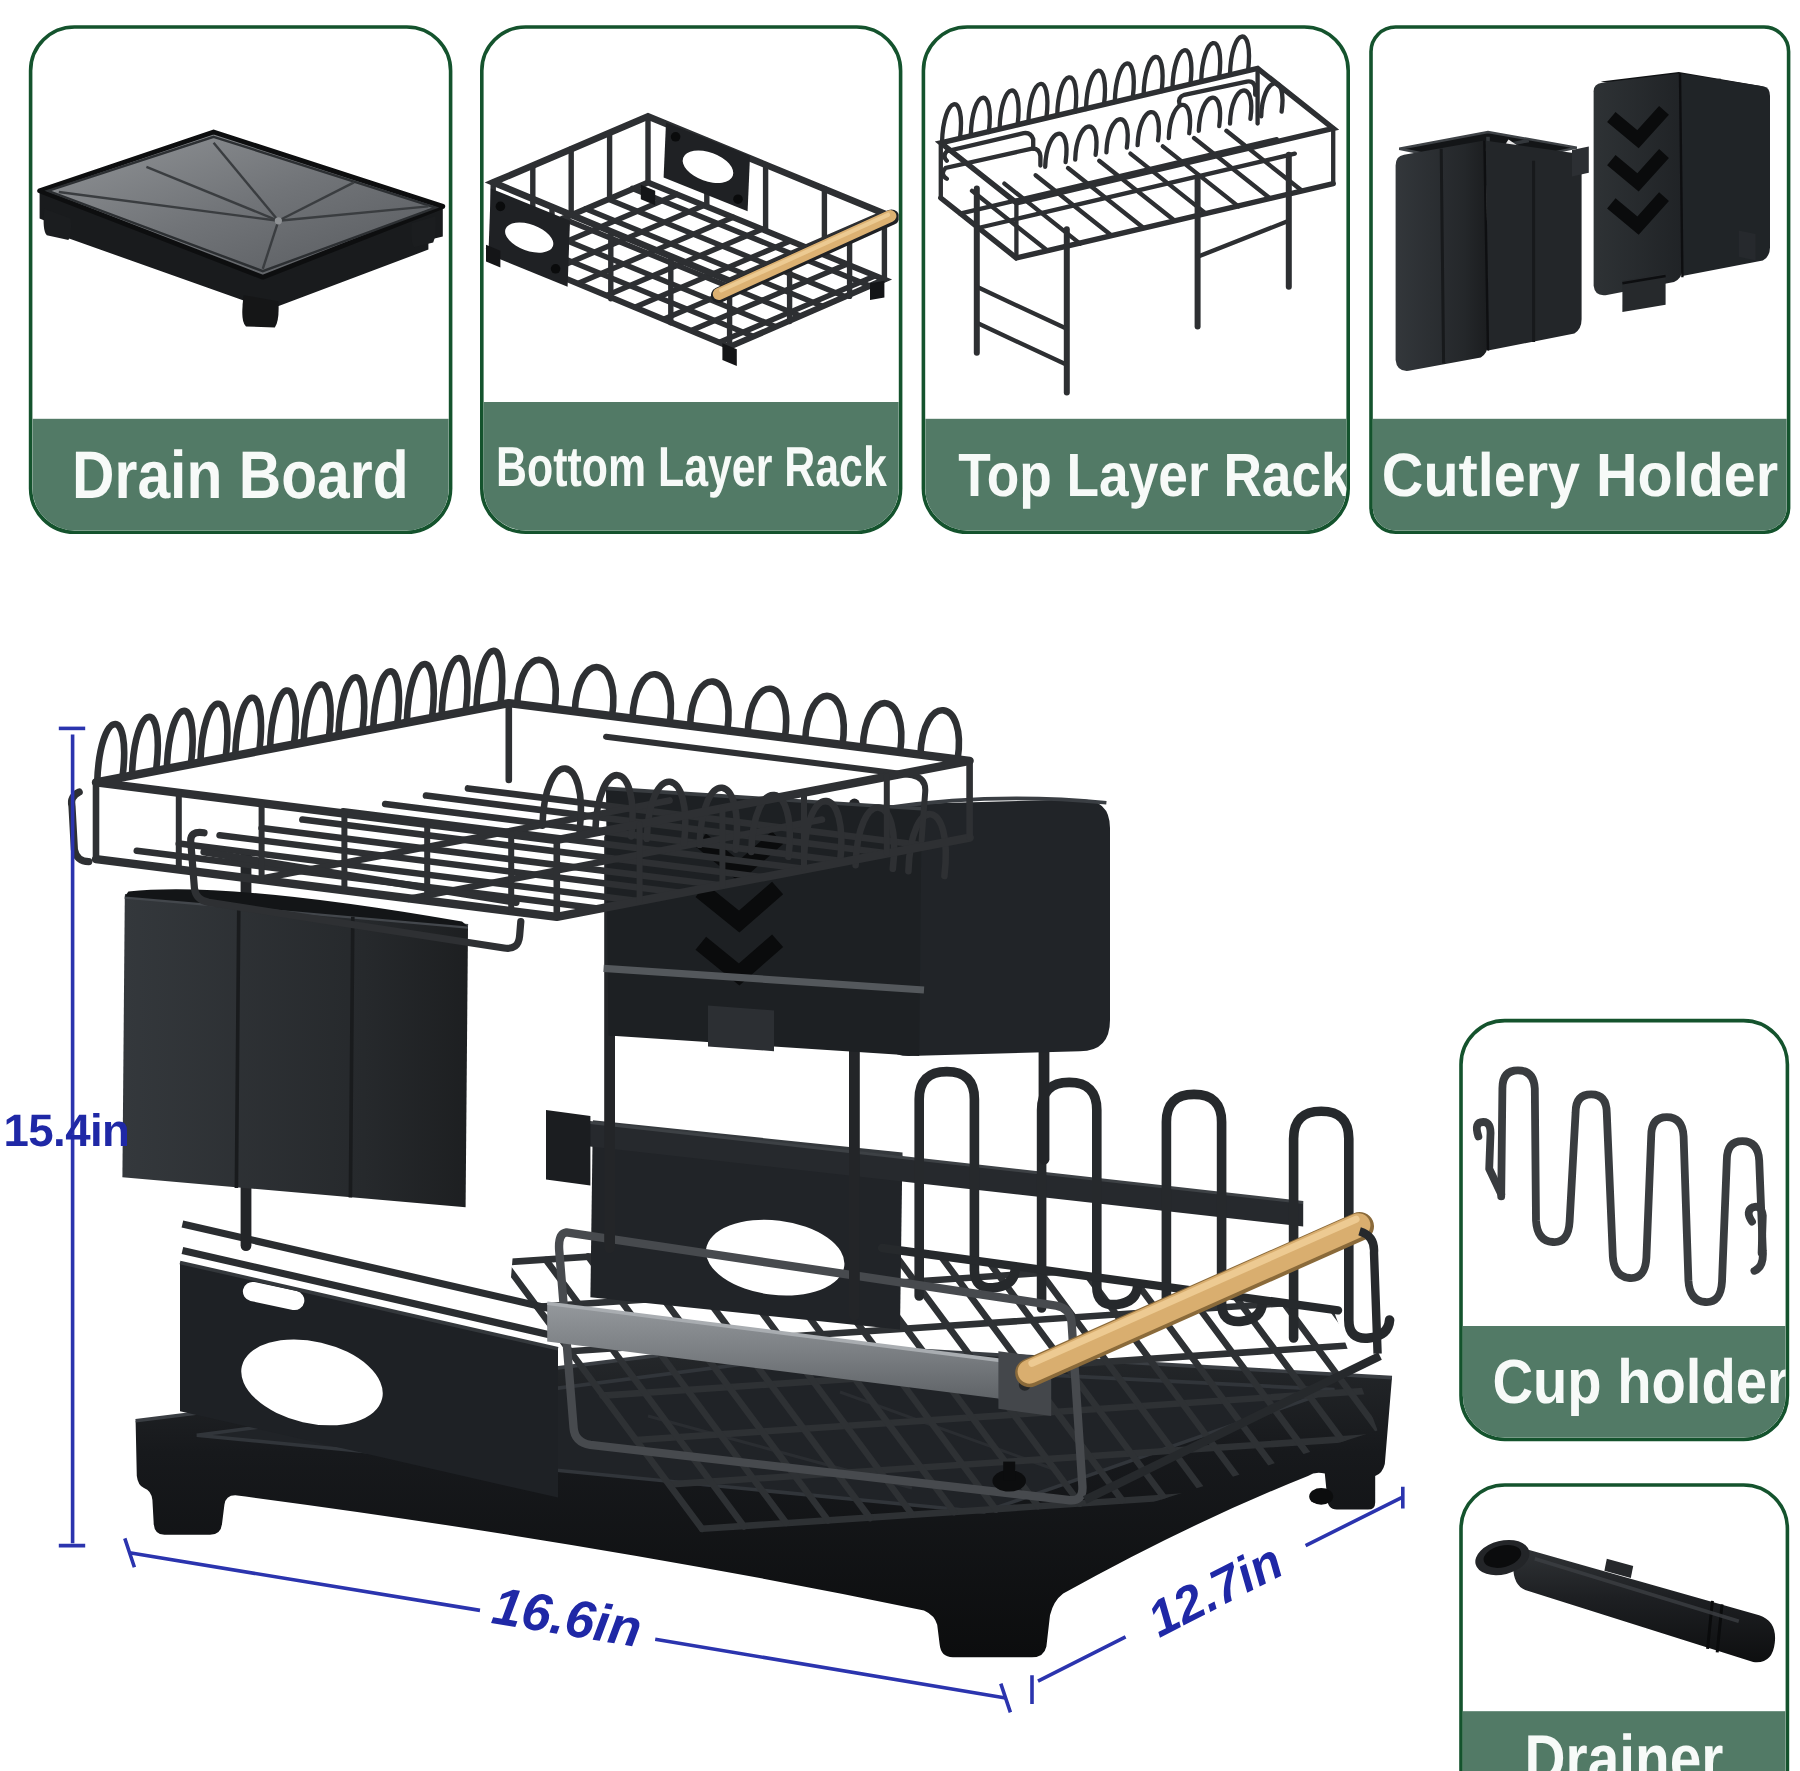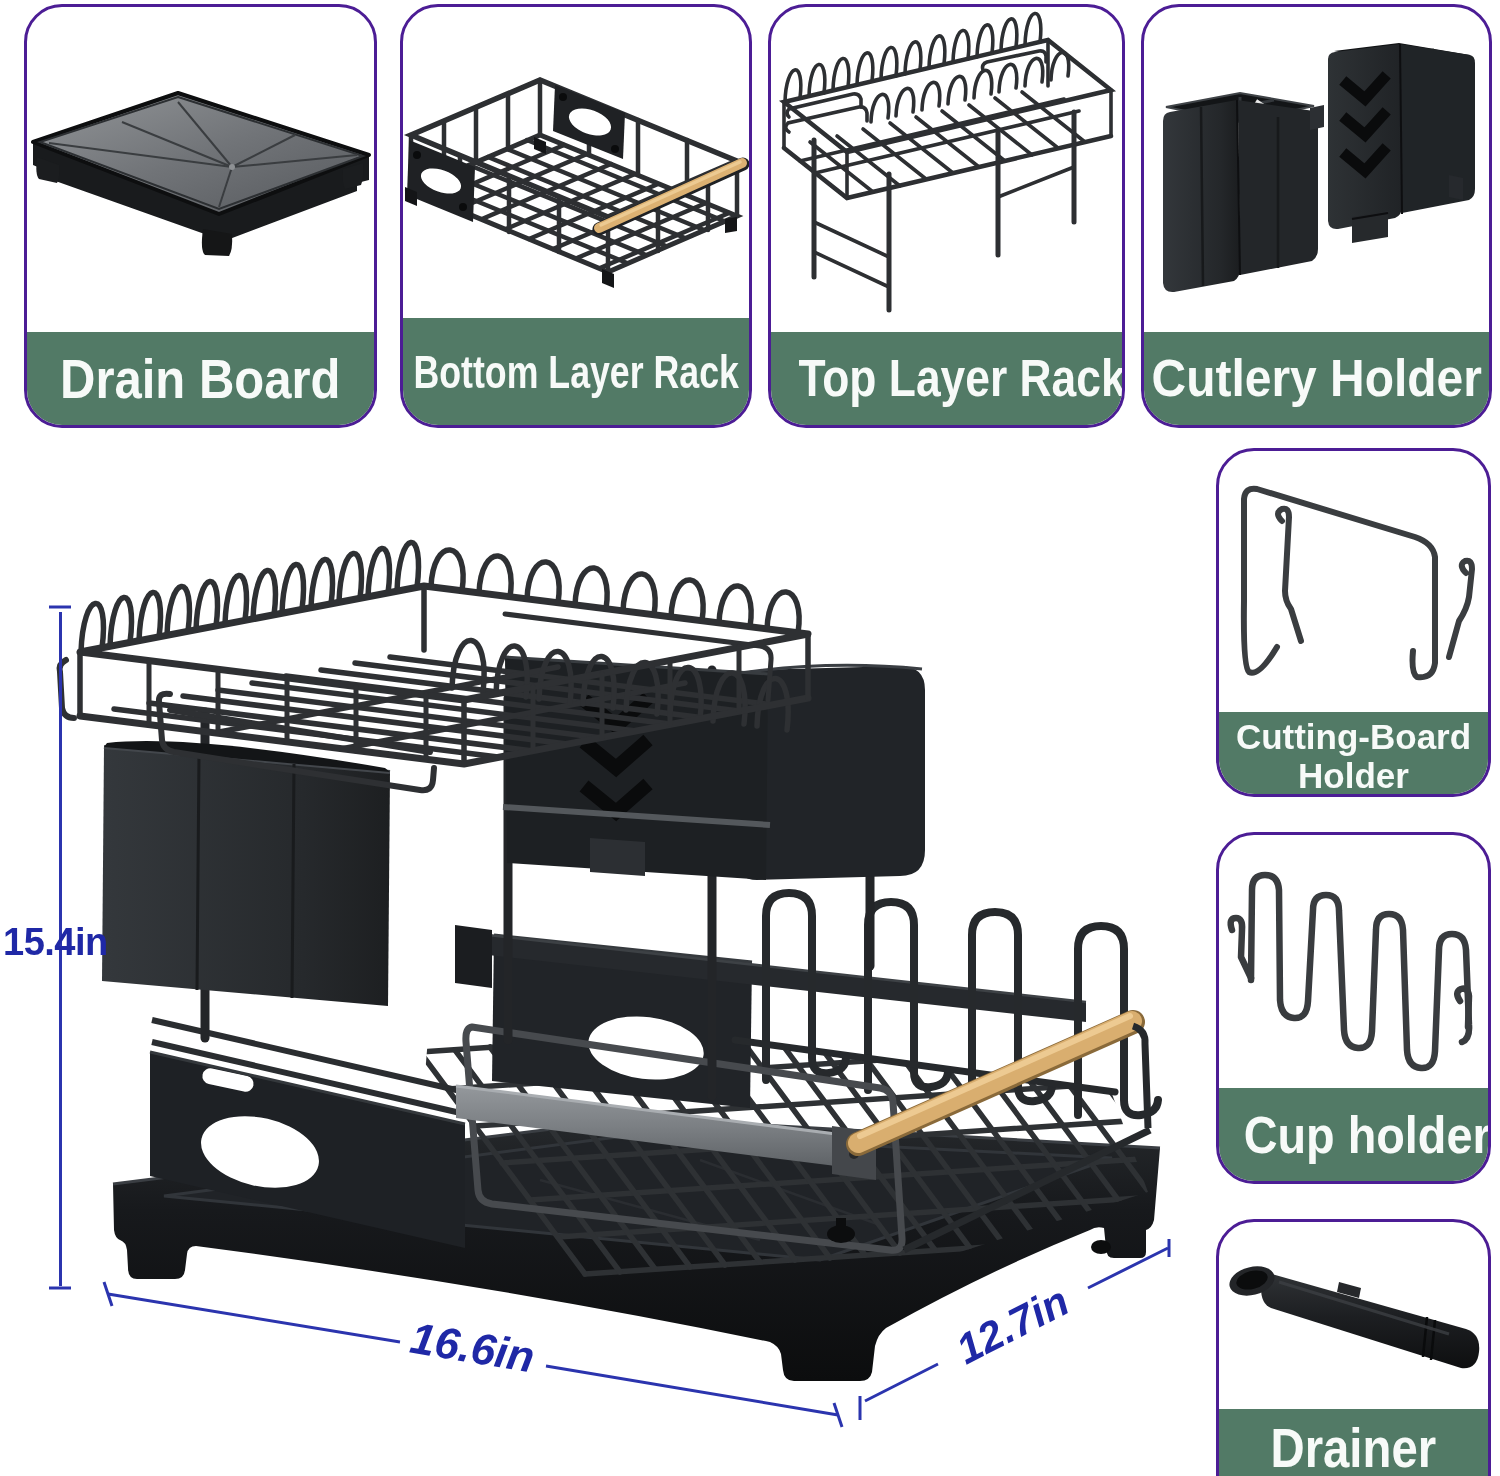--- a/index.html
+++ b/index.html
@@ -1,18 +1,18 @@
 <!DOCTYPE html>
 <html><head>
 <meta charset="utf-8">
 <style>
   html,body{margin:0;padding:0;background:#fff;}
   .page{position:relative;width:1500px;height:1476px;background:#fff;overflow:hidden;
         font-family:"Liberation Sans", sans-serif;}
-  .panel{position:absolute;border:3px solid #4c1d95;border-radius:38px;background:#fff;overflow:hidden;box-sizing:border-box;}
+  .panel{position:absolute;border:3px solid #14532d;border-radius:38px;background:#fff;overflow:hidden;box-sizing:border-box;margin-top:17px;}
   .bar{position:absolute;left:0;right:0;bottom:0;background:#527a66;color:#f7faf8;
        display:flex;align-items:center;justify-content:center;font-weight:bold;text-align:center;
        white-space:nowrap;letter-spacing:0px;}
   .art{position:absolute;left:0;top:0;}
 </style>
 </head>
 <body>
 <div class="page">
 
   <div class="panel" id="p1" style="left:24px;top:4px;width:353px;height:424px;">
@@ -168,21 +168,21 @@
 
         <path d="M43,215 L118,250"></path>
           <path d="M43,245 L118,280"></path>
         <path d="M227,190 L303,160"></path>
       </g>
     </svg>
     <div class="bar" style="height:93px;font-size:51px;padding-left:32px;">
         <span style="display:inline-block;transform:scaleX(0.87);">Top Layer Rack</span>
       </div>
   </div>
-  <div class="panel" id="p4" style="left:1141px;top:4px;width:351px;height:424px;">
+  <div class="panel" id="p4" style="left:1141px;top:4px;width:351px;height:424px;border-radius:22px;">
     <svg class="art" width="345" height="331" viewBox="0 0 345 331">
       <defs>
         <linearGradient id="g_box1" x1="0" y1="0" x2="1" y2="0">
           <stop offset="0" stop-color="#33373b"></stop>
             <stop offset="0.75" stop-color="#24272a"></stop>
             <stop offset="1" stop-color="#1b1d1f"></stop>
         </linearGradient>
         <linearGradient id="g_box2" x1="0" y1="0" x2="1" y2="0">
           <stop offset="0" stop-color="#2e3235"></stop>
             <stop offset="1" stop-color="#202326"></stop>
@@ -217,30 +217,20 @@
 
         <path d="M208,210 l36,-6 l0,26 l-36,6 Z" fill="#26292c"></path>
         <path d="M208,212 l36,-6" stroke="#0d0e10" stroke-width="2"></path>
       </g>
     </svg>
     <div class="bar" style="height:93px;font-size:51px;">
         <span style="display:inline-block;transform:scaleX(0.94);">Cutlery Holder</span>
       </div>
   </div>
 
-  <div class="panel" id="r1" style="left:1216px;top:448px;width:275px;height:349px;">
-    <svg class="art" width="269" height="268" viewBox="0 0 269 268">
-      <g stroke="#3a3d40" stroke-width="6" fill="none" stroke-linecap="round" stroke-linejoin="round">
-        <path d="M58,196 Q40,226 30,221 Q24,216 25,150 L25,48 Q26,36 38,38 L196,86 Q214,92 216,106 L216,212 Q214,228 198,226 Q192,222 194,200"></path>
-        <path d="M63,70 Q55,62 63,58 Q70,56 70,66 L66,140 Q66,150 72,158 L82,190"></path>
-        <path d="M247,122 Q239,114 246,110 Q253,108 253,118 L250,146 Q248,158 240,170 L230,206"></path>
-      </g>
-    </svg>
-    <div class="bar" style="height:82px;font-size:35px;line-height:39px;padding-top:5px;box-sizing:border-box;">Cutting-Board<br>Holder</div>
-  </div>
   <div class="panel" id="r2" style="left:1216px;top:832px;width:275px;height:352px;">
     <svg class="art" width="269" height="260" viewBox="0 0 269 260">
       <g stroke="#393c3f" stroke-width="6.5" fill="none" stroke-linecap="round" stroke-linejoin="round">
         <path d="M13,95 Q9,83 17,83 Q24,83 23,95 L22,122 L32,143"></path>
         <path d="M32,145 L33,55 Q33,40 46,40 Q59,40 60,55 L61,165 Q62,182 75,183 Q88,184 89,166 L94,75 Q94,60 107,60 Q120,60 120,76 L125,195 Q126,212 139,213 Q152,214 153,196 L157,95 Q157,79 170,79 Q183,79 184,95 L188,215 Q189,232 202,233 Q215,234 216,216 L220,115 Q220,99 233,99 Q246,99 247,115 L250,190 Q251,204 243,207"></path>
         <path d="M241,166 Q235,157 242,154 Q249,152 250,161 L249,192"></path>
       </g>
     </svg>
     <div class="bar" style="height:93px;font-size:52px;padding-left:28px;">
         <span style="display:inline-block;transform:scaleX(0.90);">Cup holder</span>

